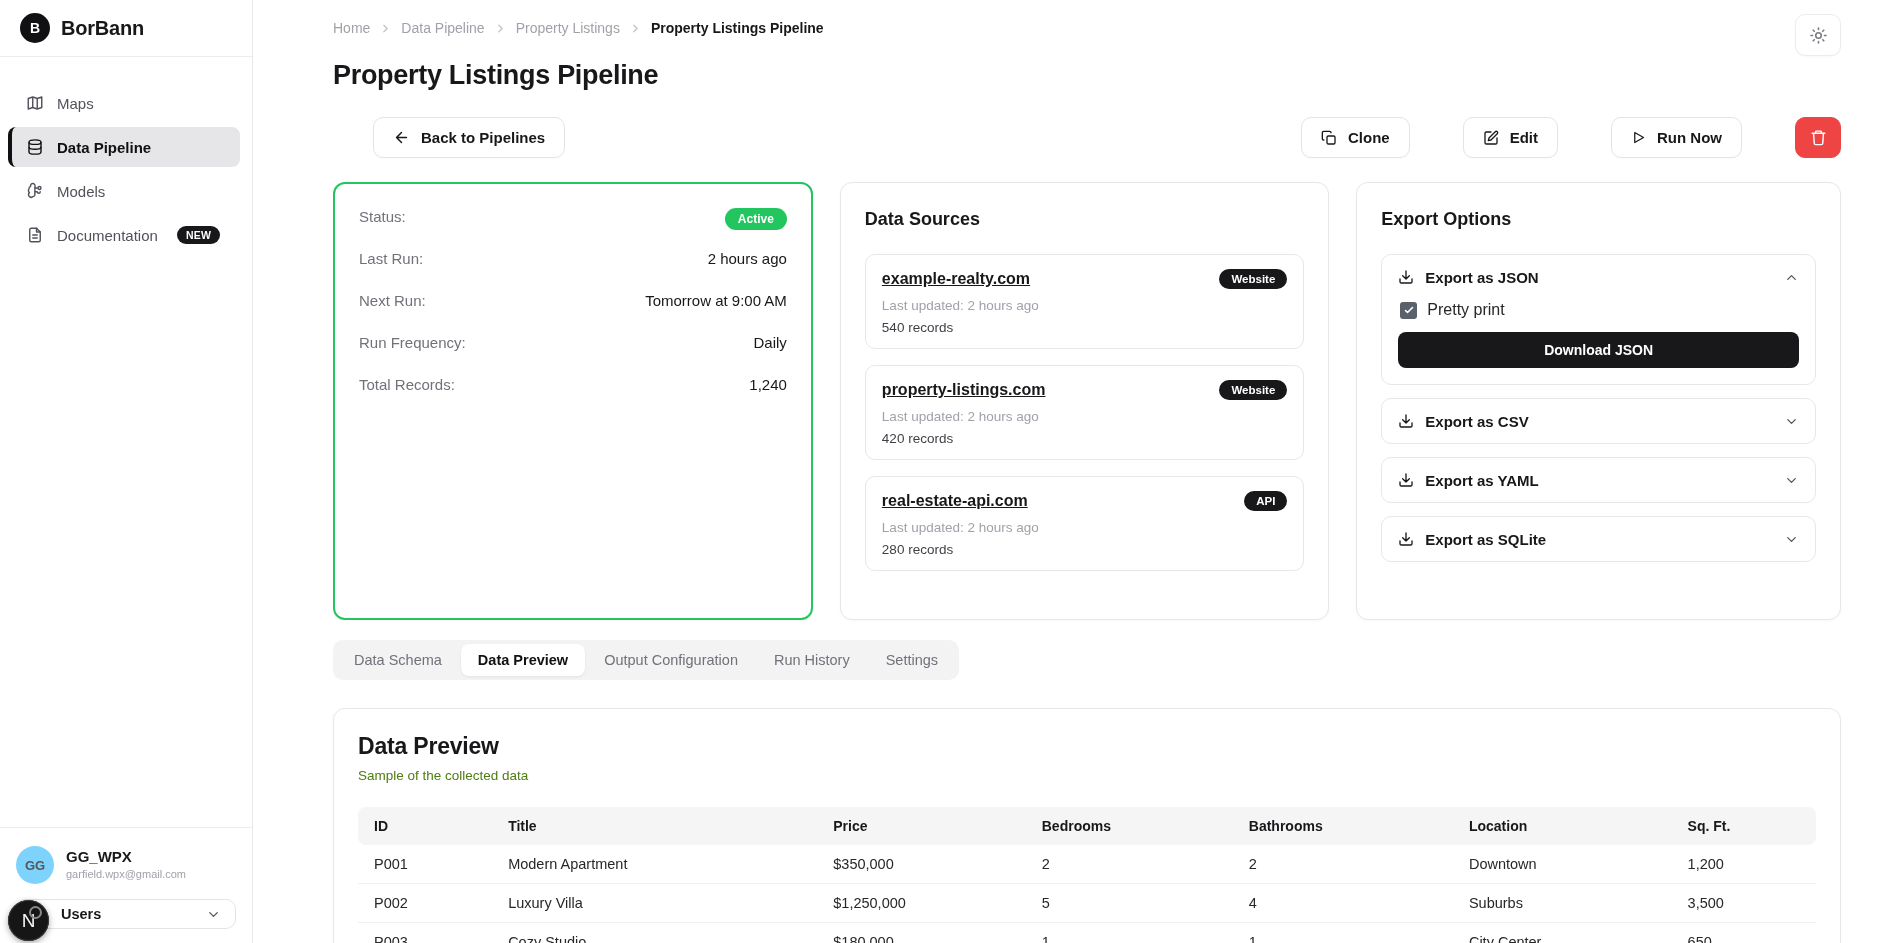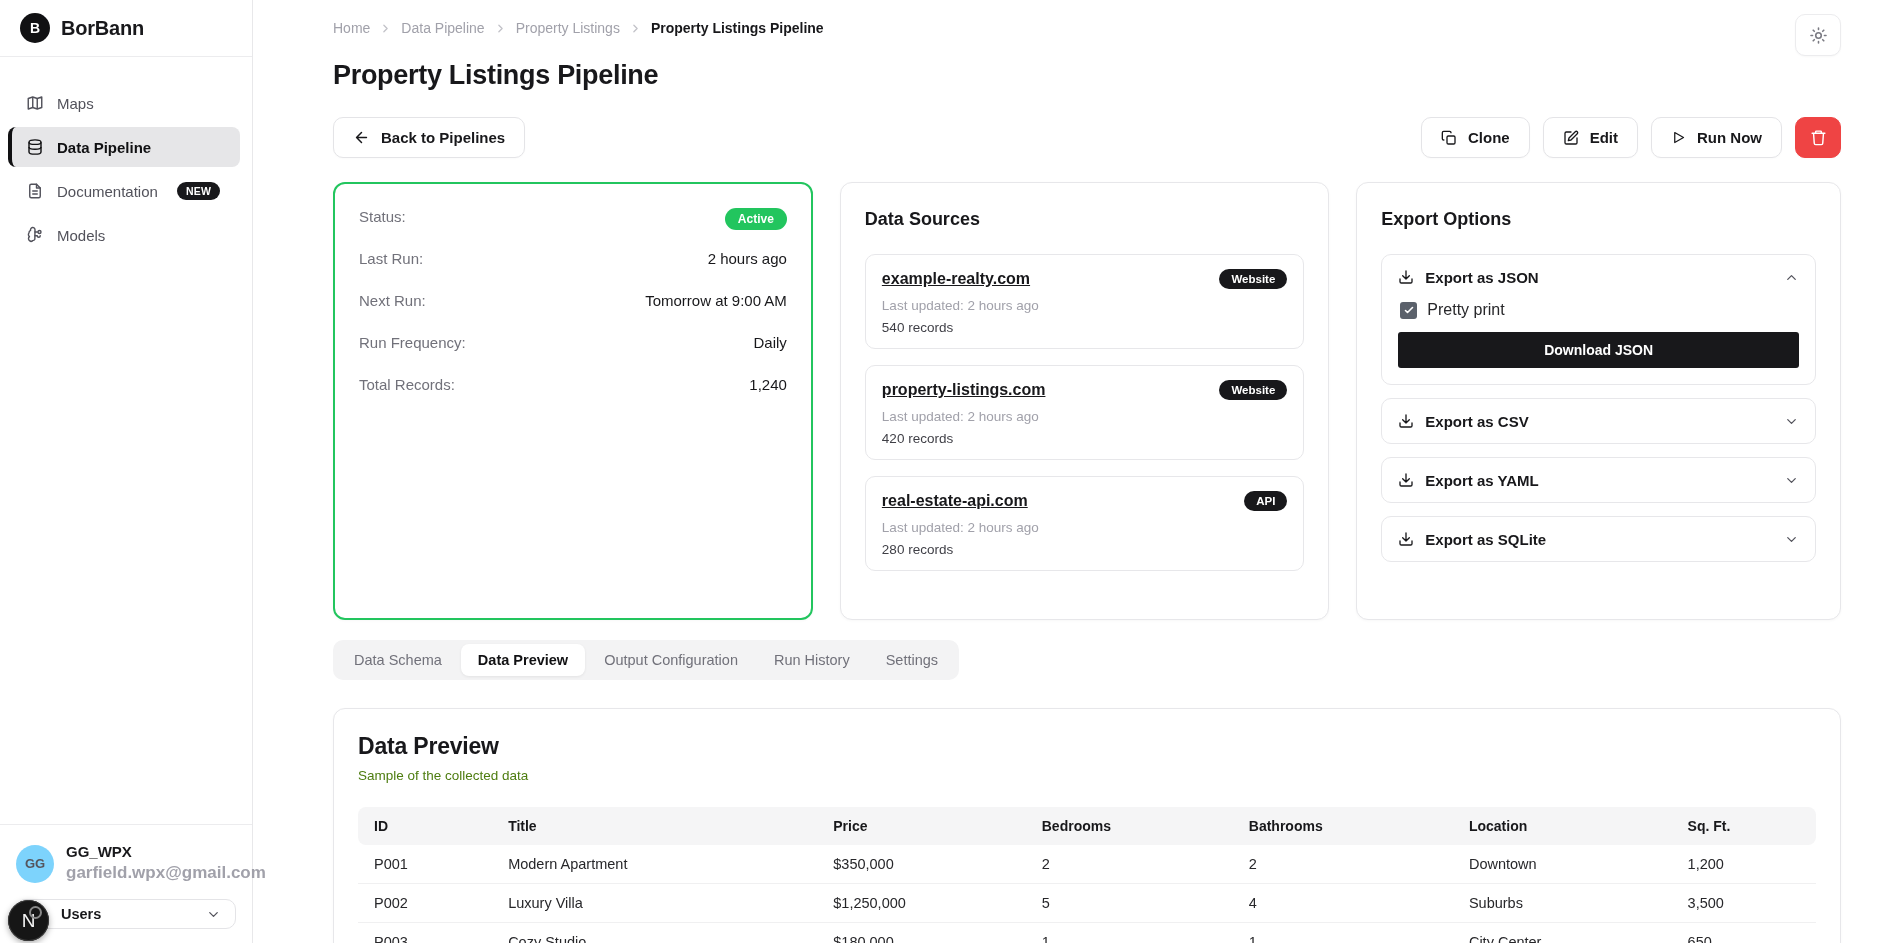--- a/index.html
+++ b/index.html
@@ -48,21 +48,21 @@
   .sidebar-footer{
     border-top:1px solid #ececee; padding:18px 16px 14px; position:relative;
   }
   .user-row{ display:flex; align-items:center; gap:12px; }
   .avatar{
     width:38px; height:38px; border-radius:50%; background:#7dd3fc; color:#55555c;
     display:flex; align-items:center; justify-content:center;
     font-size:13px; font-weight:700; flex:0 0 auto;
   }
   .user-name{ font-size:15px; font-weight:700; line-height:1.25; }
-  .user-email{ font-size:17px; color:#a1a1aa; line-height:1.3;font-weight:bold; }
+  .user-email{ font-size:11px; color:#a1a1aa; line-height:1.3; }
   .role-select{
     margin-top:15px; height:30px; border:1px solid #e4e4e7; border-radius:10px;
     display:flex; align-items:center; justify-content:space-between;
     padding:0 14px 0 44px; font-size:14.5px; font-weight:600; cursor:pointer;
     background:#fff;
   }
   .dev-badge{
     position:absolute; left:8px; bottom:2px; width:41px; height:41px;
     background:#161616; border-radius:50%; color:#f4f4f4;
     display:flex; align-items:center; justify-content:center;
@@ -89,21 +89,21 @@
     background:#fff; display:flex; align-items:center; justify-content:center;
     color:#7a7a82; cursor:pointer; box-shadow:0 1px 2px rgba(0,0,0,.03);
   }
   h1.page-title{ margin:2px 0 0; font-size:27px; font-weight:800; letter-spacing:-0.3px; }
 
   .action-row{ margin-top:26px; display:flex; justify-content:space-between; align-items:center; }
   .btn{
     height:41px; border:1px solid #e4e4e7; border-radius:10px; background:#fff;
     display:inline-flex; align-items:center; gap:11px; padding:0 19px;
     font-size:15px; font-weight:600; color:#18181b; cursor:pointer;
-    font-family:"Liberation Sans", sans-serif; box-shadow:0 1px 2px rgba(0,0,0,.02);
+    font-family:"Liberation Sans", sans-serif; box-shadow:0 1px 2px rgba(0,0,0,.02);margin-left:40px;
   }
   .btn-group{ display:flex; gap:13px; }
   .btn-danger{
     width:46px; padding:0; justify-content:center; background:#ef4444;
     border:1px solid #ef4444; color:#fff;
   }
 
   
   .cards{
     margin-top:24px; display:grid; grid-template-columns:1fr 1.02fr 1.01fr; gap:27px;
@@ -150,21 +150,21 @@
   .export-head .chev{ margin-left:auto; color:#52525b; }
   .export-body{ padding:2px 0 16px; }
   .checkbox-row{ display:flex; align-items:center; gap:10px; margin:0 0 13px 2px; cursor:pointer; }
   .checkbox{
     width:17px; height:17px; border-radius:3px; background:#5b616b;
     display:flex; align-items:center; justify-content:center; color:#fff;
   }
   .checkbox-label{ font-size:16px; color:#27272a; }
   .btn-download{
     width:100%; height:36px; background:#18181b; color:#fff; border:none;
-    border-radius:3px; font-size:14px; font-weight:700; cursor:pointer;
+    border-radius:8px; font-size:14px; font-weight:700; cursor:pointer;
     font-family:"Liberation Sans", sans-serif;
   }
 
   
   .tabs{
     margin-top:20px; display:inline-flex; background:#f3f3f4; border-radius:10px;
     padding:4px; gap:2px;
   }
   .tab{
     padding:8px 17px; font-size:14.5px; color:#71717a; border-radius:8px;
@@ -221,35 +221,35 @@
             <ellipse cx="12" cy="5.5" rx="8" ry="3"></ellipse>
             <path d="M4 5.5v6.5c0 1.66 3.58 3 8 3s8-1.34 8-3V5.5"></path>
             <path d="M4 12v6.5c0 1.66 3.58 3 8 3s8-1.34 8-3V12"></path>
           </svg>
       </span>
       <span>Data Pipeline</span>
     </div>
     <div class="nav-item">
       <span class="nav-icon">
         <svg width="18" height="18" viewBox="0 0 24 24" fill="none" stroke="currentColor" stroke-width="1.9" stroke-linecap="round" stroke-linejoin="round">
-            <path d="M14 3H7a2 2 0 0 0-2 2v14a2 2 0 0 0 2 2h10a2 2 0 0 0 2-2V8l-5-5z"></path>
-            <path d="M14 3v5h5M9 12h6M9 16h6"></path>
-          </svg>
-      </span>
-      <span>Documentation</span>
-      <span class="badge-new">NEW</span>
+            <path d="M12 5a3 3 0 1 0-5.9.8A3.5 3.5 0 0 0 4 9.2a3.5 3.5 0 0 0 .6 5A3 3 0 0 0 9 19.5c1.2 0 2.3-.7 2.8-1.8L12 5z"></path>
+            <path d="M12 8h4M16 8a2 2 0 1 0 4 0 2 2 0 0 0-4 0zM12 13h3M15 13a2 2 0 1 0 4 0"></path>
+          </svg>
+      </span>
+      <span>Models</span>
     </div>
     <div class="nav-item">
       <span class="nav-icon">
         <svg width="18" height="18" viewBox="0 0 24 24" fill="none" stroke="currentColor" stroke-width="1.9" stroke-linecap="round" stroke-linejoin="round">
-            <path d="M12 5a3 3 0 1 0-5.9.8A3.5 3.5 0 0 0 4 9.2a3.5 3.5 0 0 0 .6 5A3 3 0 0 0 9 19.5c1.2 0 2.3-.7 2.8-1.8L12 5z"></path>
-            <path d="M12 8h4M16 8a2 2 0 1 0 4 0 2 2 0 0 0-4 0zM12 13h3M15 13a2 2 0 1 0 4 0"></path>
-          </svg>
-      </span>
-      <span>Models</span>
+            <path d="M14 3H7a2 2 0 0 0-2 2v14a2 2 0 0 0 2 2h10a2 2 0 0 0 2-2V8l-5-5z"></path>
+            <path d="M14 3v5h5M9 12h6M9 16h6"></path>
+          </svg>
+      </span>
+      <span>Documentation</span>
+      <span class="badge-new">NEW</span>
     </div>
   </nav>
 
   <div class="sidebar-footer">
     <div class="user-row">
       <div class="avatar">
         <span>GG</span>
       </div>
       <div>
         <div class="user-name">GG_WPX</div>

